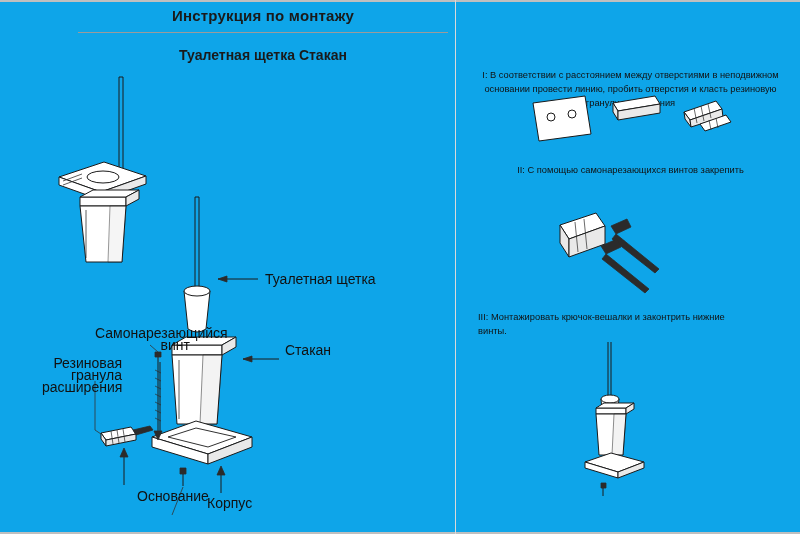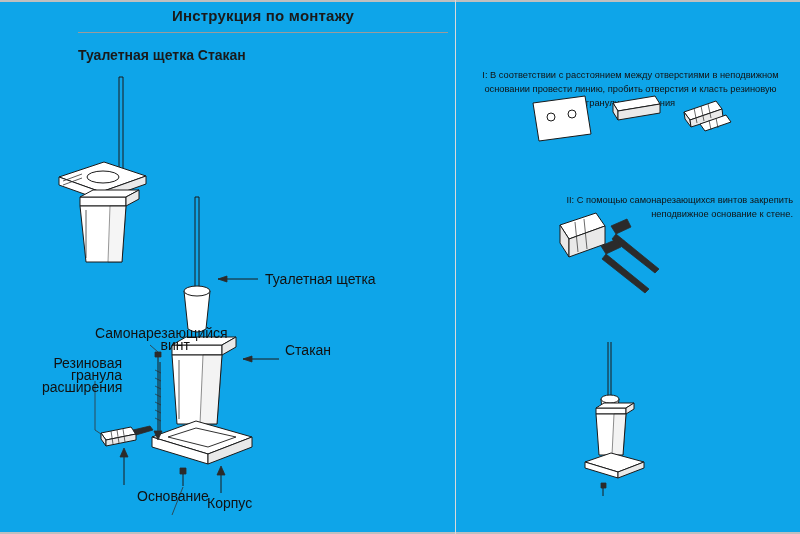--- a/index.html
+++ b/index.html
@@ -50,32 +50,33 @@
     width: 370px;
     text-align: center;
     font-size: 15px;
     font-weight: bold;
     letter-spacing: .2px;
   }
   .product-title {
     position: absolute;
     left: 78px; top: 47px;
     width: 370px;
+    text-align: center;
     font-size: 14px;
     font-weight: bold;
   }
   .step-text {
     position: absolute;
     font-size: 9.3px;
     line-height: 14px;
     text-align: center;
     color: #111;
   }
   #step1 { left: 468px; top: 20px; width: 325px; margin-top: 48px; }
-  #step2 { left: 468px; top: 163px; width: 325px; text-align: right; margin-top: 30px; }
+  #step2 { left: 468px; top: 163px; width: 325px; text-align: center; }
   #step2 .ln2 { display: block; padding-left: 12px; }
   #step3 { left: 478px; top: 310px; width: 250px; text-align: left; }
 
   .lbl {
     position: absolute;
     font-size: 14px;
     line-height: 12px;
     color: #111;
   }
   #lbl-brush      { left: 265px; top: 273px; }
@@ -195,23 +196,26 @@
   <div class="lbl" id="lbl-rubber">Резиновая гранула расширения</div>
   <div class="lbl" id="lbl-cup">Стакан</div>
   <div class="lbl" id="lbl-base">Основание</div>
   <div class="lbl" id="lbl-body">Корпус</div>
   <div class="lbl" id="lbl-lockscrew">Запорный винт</div>
 
   <div class="step-text" id="step1">I: В соответствии с расстоянием между отверстиями в неподвижном основании провести линию, пробить отверстия и класть резиновую гранулу расширения</div>
 
   <div class="step-text" id="step2">
     <span>II: С помощью самонарезающихся винтов закрепить</span>
-    <span class="ln2">неподвижное основание к стене.</span>
   </div>
 
+  <div class="step-text" id="step3">
+    <span>III: Монтажировать крючок-вешалки и законтрить</span>
+    <span class="ln2" style="padding-left:0">нижние винты.</span>
+  </div>
 
   <svg width="800" height="534">
 
     <path class="fillw" d="M533,103 L585,96 L591,134 L539,141 Z"></path>
     <circle class="fillw" cx="551" cy="117" r="4"></circle>
     <circle class="fillw" cx="572" cy="114" r="4"></circle>
 
     <path class="fillw" d="M613,103 L655,96 L660,104 L618,111 Z"></path>
     <path class="fillg" d="M613,103 L613,112 L618,120 L618,111 Z"></path>
     <path class="fillg" d="M618,111 L660,104 L660,113 L618,120 Z"></path>

